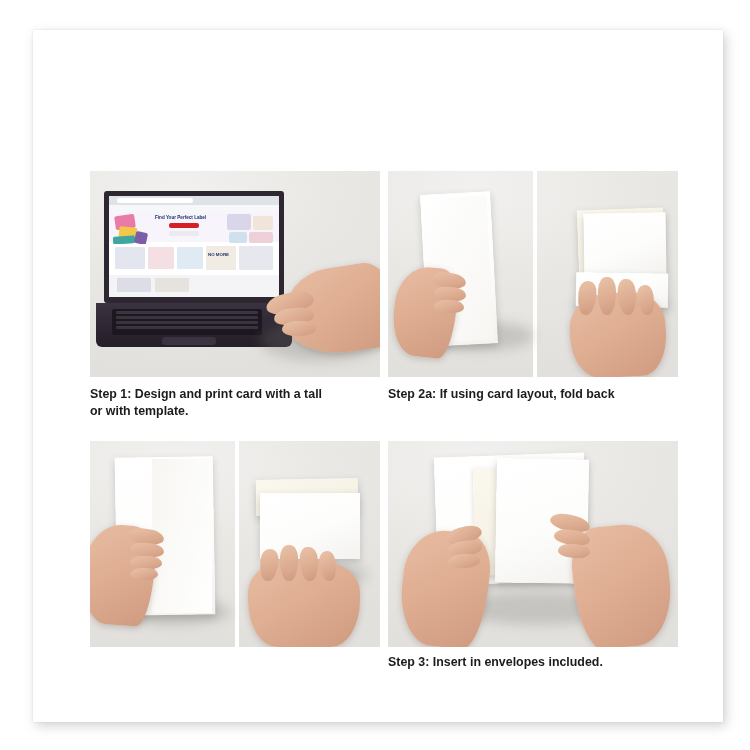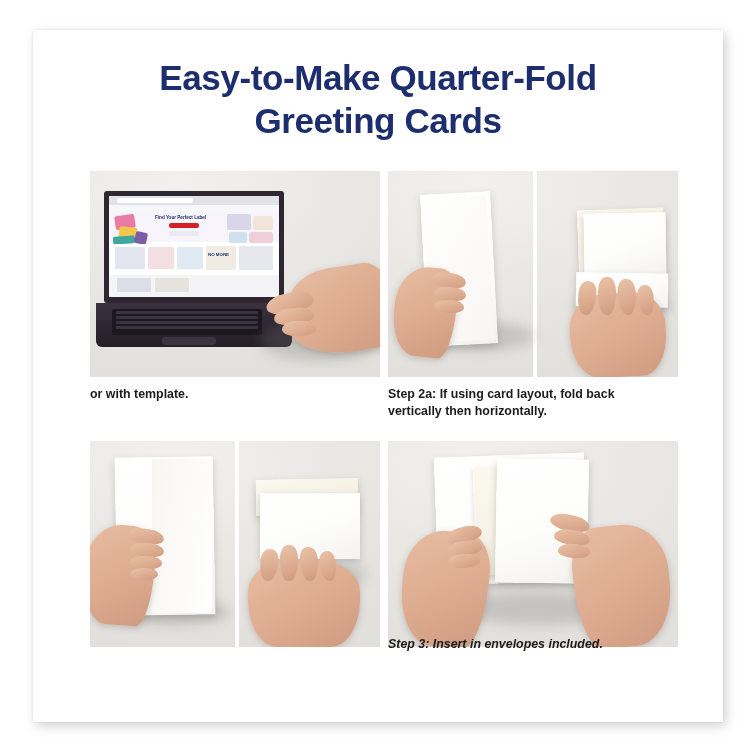--- a/index.html
+++ b/index.html
@@ -169,24 +169,20 @@
     background: linear-gradient(180deg,#3a3240 0%, #241e28 100%);
     border-radius: 0 0 6px 6px;
   }
 </style>
 </head>
 <body>
 
 <div class="page">
   <div class="card">
 
-    <div class="title">
-      <div>Easy-to-Make Quarter-Fold</div>
-      <div>Greeting Cards</div>
-    </div>
 
     <div class="panel" style="left:57px; top:141px; width:290px; height:206px;">
       <div class="bg-studio"></div>
 
       <div class="laptop-body" style="left:14px; top:20px; width:180px; height:112px;"></div>
       <div class="laptop-screen" style="left:19px; top:25px; width:170px; height:101px;">
         <div class="browser-chrome">
           <div class="browser-url"></div>
         </div>
         <div class="site-nav"></div>
@@ -228,20 +224,21 @@
       <div class="trackpad" style="left:72px; top:166px; width:54px; height:8px;"></div>
 
       <div class="shadow-soft" style="left:170px; top:150px; width:120px; height:40px;"></div>
       <div class="hand" style="left:196px; top:96px; width:108px; height:86px; border-radius:44% 24% 18% 58%/48% 40% 52% 40%; transform:rotate(-9deg);"></div>
       <div class="finger" style="left:176px; top:122px; width:48px; height:20px; transform:rotate(-12deg);"></div>
       <div class="finger" style="left:184px; top:137px; width:40px; height:17px; transform:rotate(-6deg);"></div>
       <div class="finger" style="left:192px; top:150px; width:34px; height:15px; transform:rotate(-2deg);"></div>
     </div>
 
     <div class="caption" style="left:57px; top:356px; width:290px;">
+      <div>Step 1: Design and print card with a tall</div>
       <div>or with template.</div>
     </div>
 
     <div class="panel" style="left:355px; top:141px; width:290px; height:206px;">
       <div class="bg-studio split"></div>
 
       <div class="shadow-soft" style="left:36px; top:150px; width:110px; height:30px;"></div>
       <div class="sheet" style="left:36px; top:22px; width:70px; height:152px; transform:rotate(-3deg);"></div>
       <div class="sheet" style="left:38px; top:26px; width:64px; height:144px; transform:rotate(-3deg); background:linear-gradient(120deg,#ffffff 0%, #f7f6f3 100%); box-shadow:none;"></div>
       <div class="hand" style="left:6px; top:96px; width:62px; height:90px; border-radius:52% 30% 22% 40%/44% 36% 56% 48%; transform:rotate(6deg);"></div>
@@ -255,21 +252,20 @@
       <div class="sheet" style="left:188px; top:102px; width:92px; height:34px; transform:rotate(1deg);"></div>
       <div class="hand" style="left:182px; top:122px; width:96px; height:84px; border-radius:40% 34% 26% 30%/40% 40% 50% 50%; transform:rotate(-3deg);"></div>
       <div class="finger" style="left:190px; top:110px; width:18px; height:34px; border-radius:45%/35% 35% 60% 60%; transform:rotate(6deg);"></div>
       <div class="finger" style="left:210px; top:106px; width:18px; height:38px; border-radius:45%/35% 35% 60% 60%;"></div>
       <div class="finger" style="left:230px; top:108px; width:18px; height:36px; border-radius:45%/35% 35% 60% 60%; transform:rotate(-4deg);"></div>
       <div class="finger" style="left:250px; top:114px; width:16px; height:30px; border-radius:45%/35% 35% 60% 60%; transform:rotate(-8deg);"></div>
     </div>
 
     <div class="caption" style="left:355px; top:356px; width:290px;">
       <div>Step 2a: If using card layout, fold back</div>
-      <div>vertically then horizontally.</div>
     </div>
 
     <div class="panel" style="left:57px; top:411px; width:290px; height:206px;">
       <div class="bg-studio split"></div>
 
       <div class="shadow-soft" style="left:30px; top:158px; width:110px; height:26px;"></div>
       <div class="sheet" style="left:26px; top:16px; width:98px; height:158px; transform:rotate(-1deg);"></div>
       <div class="sheet" style="left:62px; top:18px; width:60px; height:154px; background:linear-gradient(100deg,#f7f6f2 0%, #ffffff 100%); box-shadow:none;"></div>
       <div class="hand" style="left:-6px; top:84px; width:70px; height:100px; border-radius:50% 34% 22% 36%/44% 36% 58% 46%; transform:rotate(4deg);"></div>
       <div class="finger" style="left:38px; top:88px; width:36px; height:15px; transform:rotate(8deg);"></div>
@@ -303,19 +299,19 @@
       <div class="finger" style="left:58px; top:86px; width:36px; height:16px; transform:rotate(-14deg);"></div>
       <div class="finger" style="left:60px; top:100px; width:34px; height:15px; transform:rotate(-8deg);"></div>
       <div class="finger" style="left:60px; top:113px; width:32px; height:14px; transform:rotate(-3deg);"></div>
 
       <div class="hand" style="left:186px; top:84px; width:96px; height:122px; border-radius:30% 46% 40% 24%/34% 40% 50% 58%; transform:rotate(-6deg);"></div>
       <div class="finger" style="left:162px; top:74px; width:40px; height:16px; transform:rotate(12deg);"></div>
       <div class="finger" style="left:166px; top:89px; width:36px; height:15px; transform:rotate(8deg);"></div>
       <div class="finger" style="left:170px; top:103px; width:32px; height:14px; transform:rotate(4deg);"></div>
     </div>
 
-    <div class="caption" style="left:355px; top:606px; width:290px;font-style:italic;">
+    <div class="caption" style="left:355px; top:624px; width:290px;">
       <div>Step 3: Insert in envelopes included.</div>
       <div></div>
     </div>
 
   </div>
 </div>
 
 </body></html>

